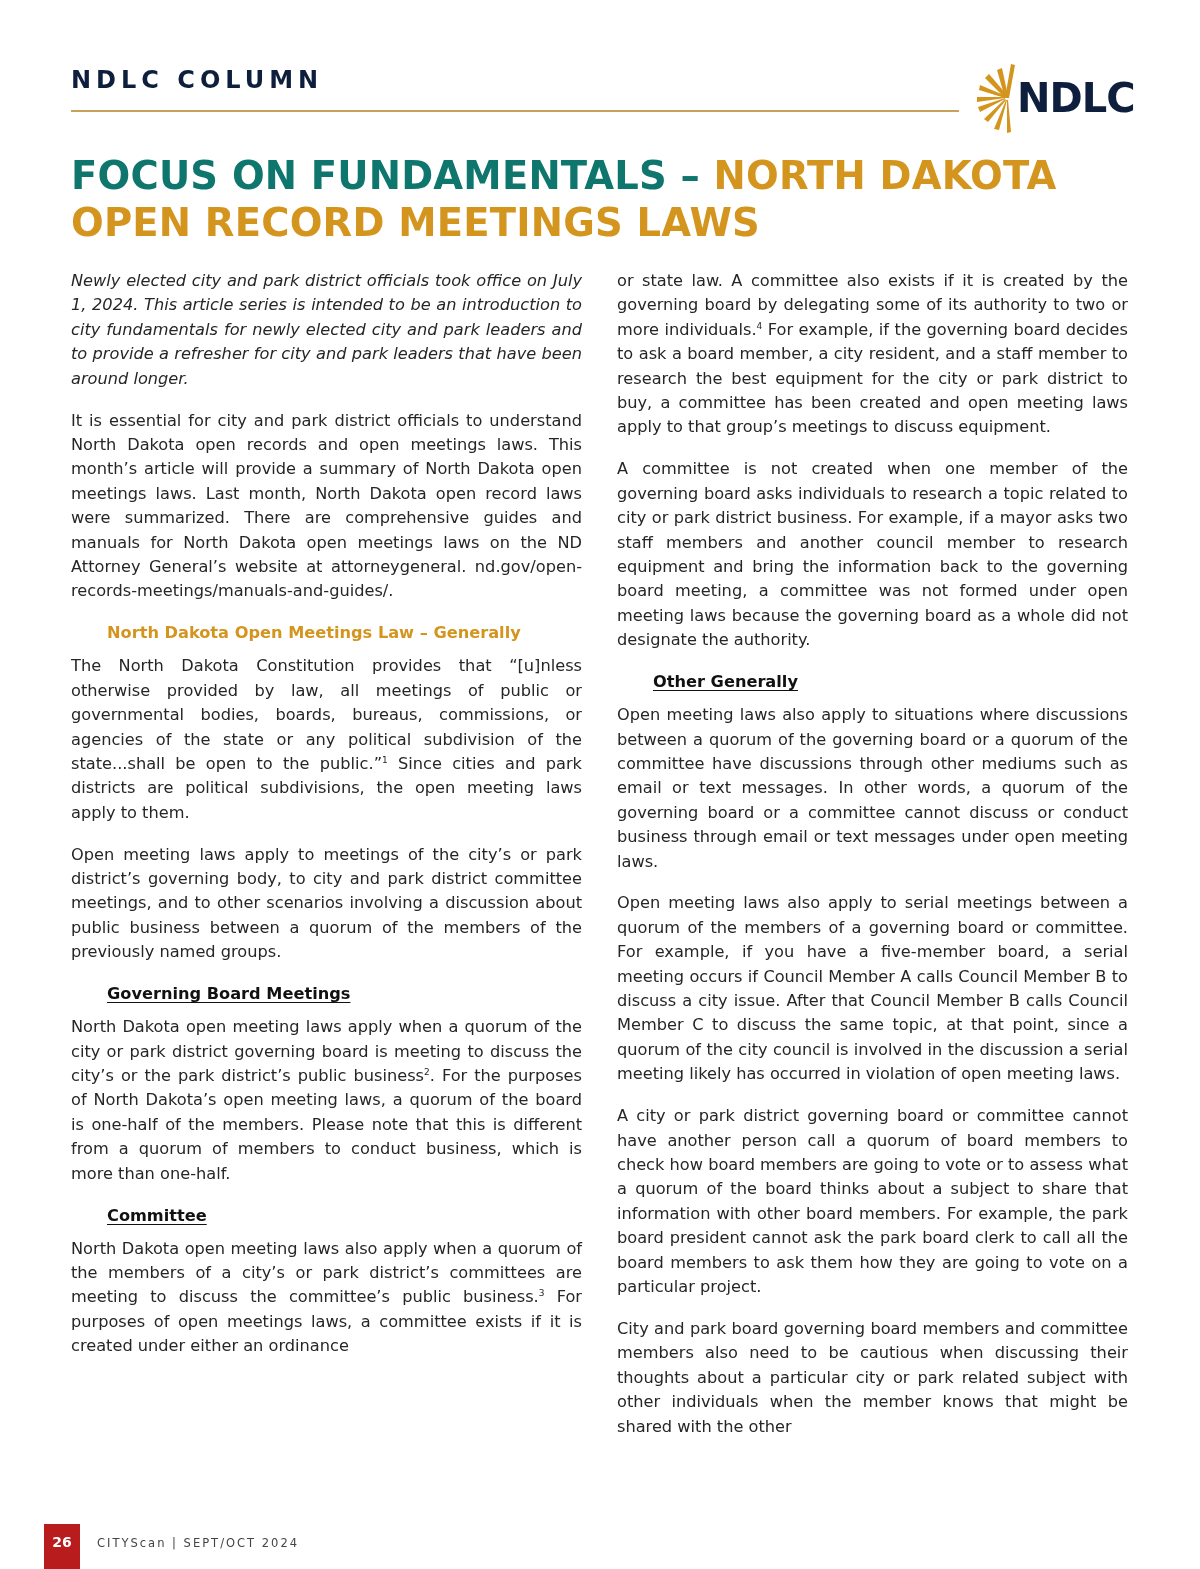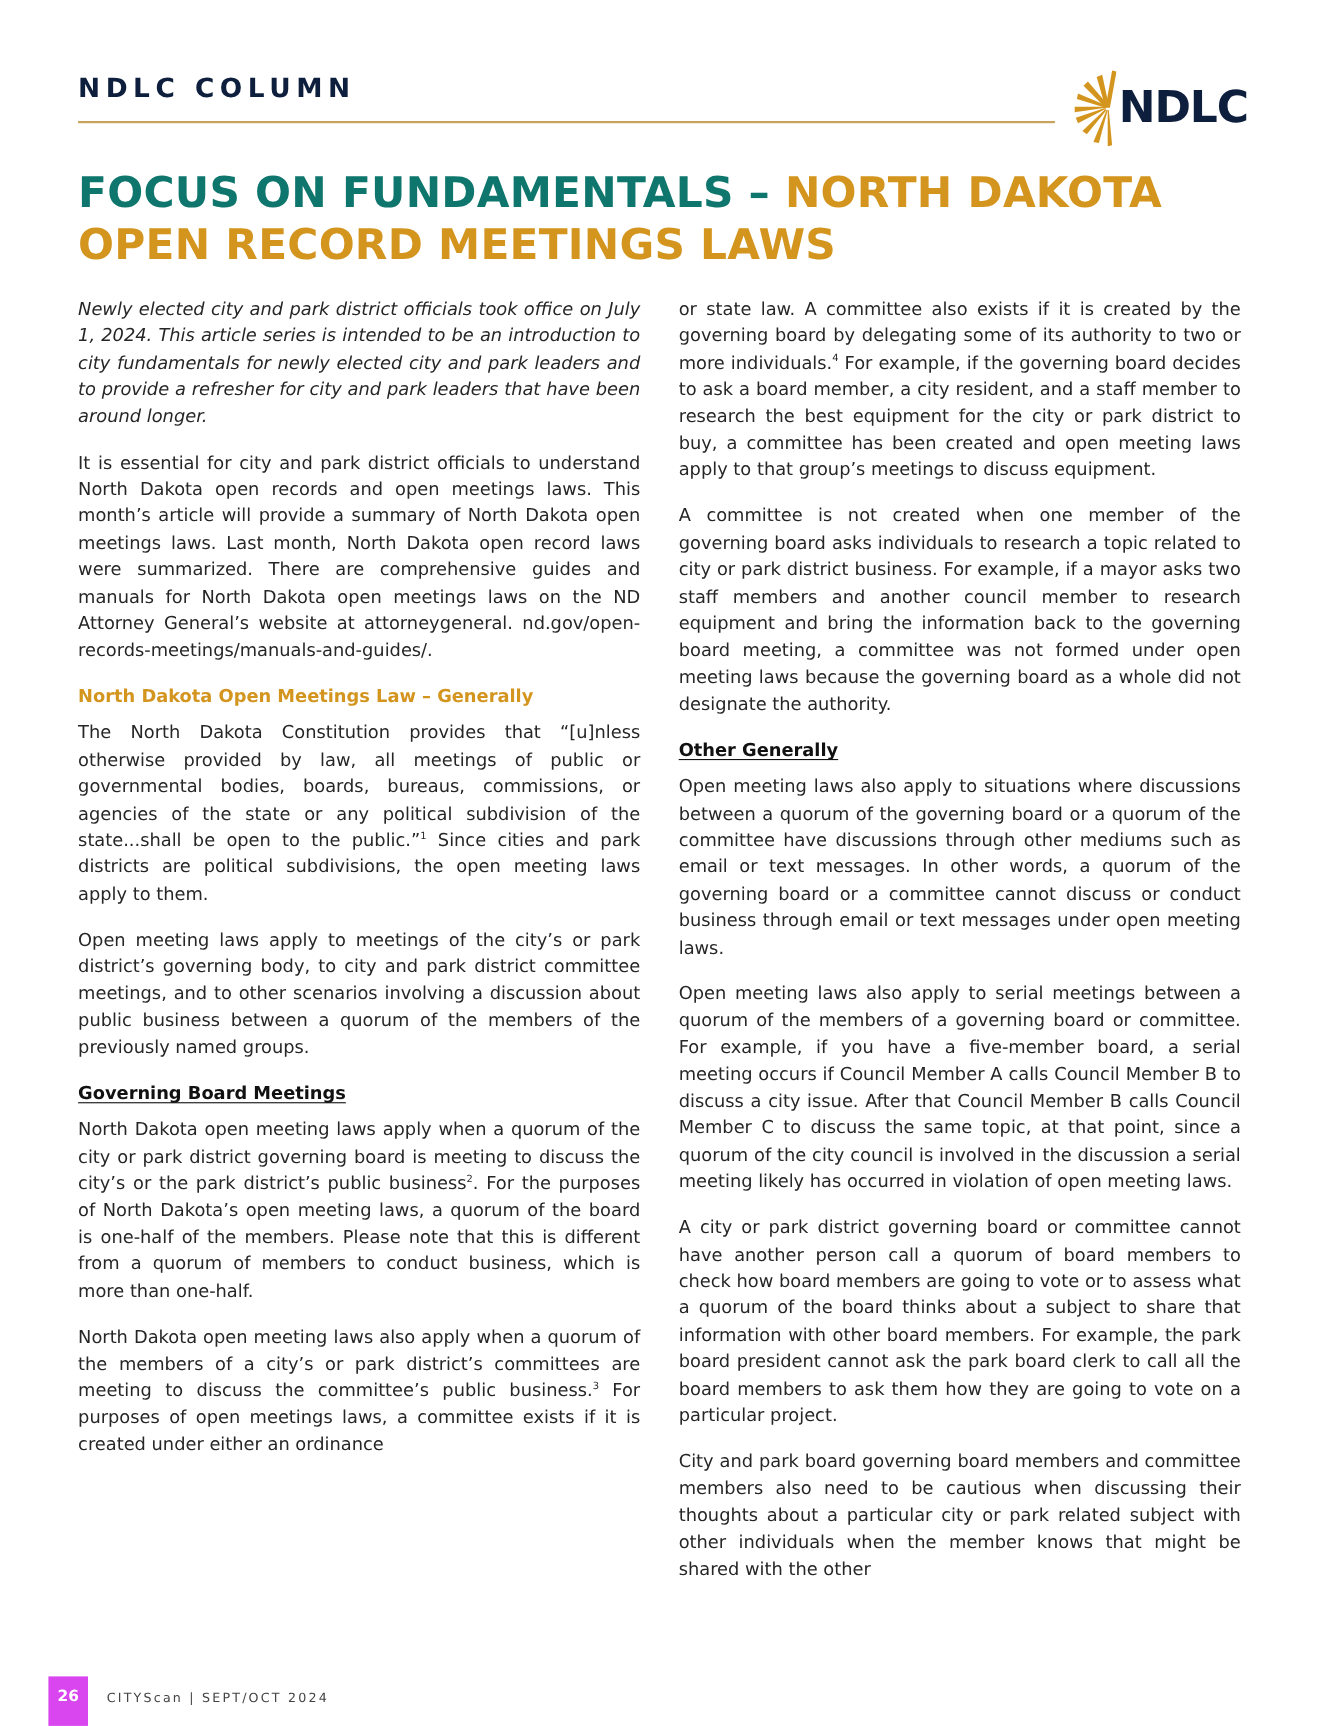--- a/index.html
+++ b/index.html
@@ -36,29 +36,29 @@
   .col {
     position: absolute; top: 269px; width: 511px;
     font-family: "DejaVu Sans", sans-serif; font-size: 16.2px; line-height: 24.4px;
     color: #262626; text-align: justify;
   }
   .col-left { left: 71px; }
   .col-right { left: 617px; }
   .col p { margin-bottom: 17.5px; }
   .col p.intro { font-style: italic; }
   .col h3 {
-    font-size: 16.2px; line-height: 24px; font-weight: bold; margin-bottom: 9px;
+    font-size: 16.2px; line-height: 24px; font-weight: bold; margin-bottom: 9px; margin-left: 36px;
   }
   .col h3.gold { color: #d4951f; }
   .col h3.ul { color: #111; text-decoration: underline; text-underline-offset: 3px; }
   sup { font-size: 9px; vertical-align: super; line-height: 0; }
 
   .footer-num {
     position: absolute; left: 44px; top: 1524px; width: 36px; height: 45px;
-    background: #d946ef; color: #fff; font-family: "DejaVu Sans", sans-serif;
+    background: #b91c1c; color: #fff; font-family: "DejaVu Sans", sans-serif;
     font-weight: bold; font-size: 14px; text-align: center; padding-top: 10px;
   }
   .footer-text {
     position: absolute; left: 97px; top: 1536px;
     font-family: "DejaVu Sans", sans-serif; font-size: 11.5px; letter-spacing: 2px; color: #444;
   }
 </style>
 </head>
 <body>
 
@@ -87,20 +87,21 @@
 </h1>
 
 <div class="col col-left">
   <p class="intro">Newly elected city and park district officials took office on July 1, 2024. This article series is intended to be an introduction to city fundamentals for newly elected city and park leaders and to provide a refresher for city and park leaders that have been around longer.</p>
   <p>It is essential for city and park district officials to understand North Dakota open records and open meetings laws. This month’s article will provide a summary of North Dakota open meetings laws. Last month, North Dakota open record laws were summarized. There are comprehensive guides and manuals for North Dakota open meetings laws on the ND Attorney General’s website at attorneygeneral. nd.gov/open-records-meetings/manuals-and-guides/.</p>
   <h3 class="gold">North Dakota Open Meetings Law – Generally</h3>
   <p><span>The North Dakota Constitution provides that “[u]nless otherwise provided by law, all meetings of public or governmental bodies, boards, bureaus, commissions, or agencies of the state or any political subdivision of the state...shall be open to the public.”</span><sup>1</sup><span> Since cities and park districts are political subdivisions, the open meeting laws apply to them.</span></p>
   <p>Open meeting laws apply to meetings of the city’s or park district’s governing body, to city and park district committee meetings, and to other scenarios involving a discussion about public business between a quorum of the members of the previously named groups.</p>
   <h3 class="ul">Governing Board Meetings</h3>
   <p><span>North Dakota open meeting laws apply when a quorum of the city or park district governing board is meeting to discuss the city’s or the park district’s public business</span><sup>2</sup><span>. For the purposes of North Dakota’s open meeting laws, a quorum of the board is one-half of the members. Please note that this is different from a quorum of members to conduct business, which is more than one-half.</span></p>
+  <h3 class="ul">Committee</h3>
   <p><span>North Dakota open meeting laws also apply when a quorum of the members of a city’s or park district’s committees are meeting to discuss the committee’s public business.</span><sup>3</sup><span> For purposes of open meetings laws, a committee exists if it is created under either an ordinance</span></p>
 </div>
 
 <div class="col col-right">
   <p><span>or state law. A committee also exists if it is created by the governing board by delegating some of its authority to two or more individuals.</span><sup>4</sup><span> For example, if the governing board decides to ask a board member, a city resident, and a staff member to research the best equipment for the city or park district to buy, a committee has been created and open meeting laws apply to that group’s meetings to discuss equipment.</span></p>
   <p>A committee is not created when one member of the governing board asks individuals to research a topic related to city or park district business. For example, if a mayor asks two staff members and another council member to research equipment and bring the information back to the governing board meeting, a committee was not formed under open meeting laws because the governing board as a whole did not designate the authority.</p>
   <h3 class="ul">Other Generally</h3>
   <p>Open meeting laws also apply to situations where discussions between a quorum of the governing board or a quorum of the committee have discussions through other mediums such as email or text messages. In other words, a quorum of the governing board or a committee cannot discuss or conduct business through email or text messages under open meeting laws.</p>
   <p>Open meeting laws also apply to serial meetings between a quorum of the members of a governing board or committee. For example, if you have a five-member board, a serial meeting occurs if Council Member A calls Council Member B to discuss a city issue. After that Council Member B calls Council Member C to discuss the same topic, at that point, since a quorum of the city council is involved in the discussion a serial meeting likely has occurred in violation of open meeting laws.</p>
   <p>A city or park district governing board or committee cannot have another person call a quorum of board members to check how board members are going to vote or to assess what a quorum of the board thinks about a subject to share that information with other board members. For example, the park board president cannot ask the park board clerk to call all the board members to ask them how they are going to vote on a particular project.</p>

